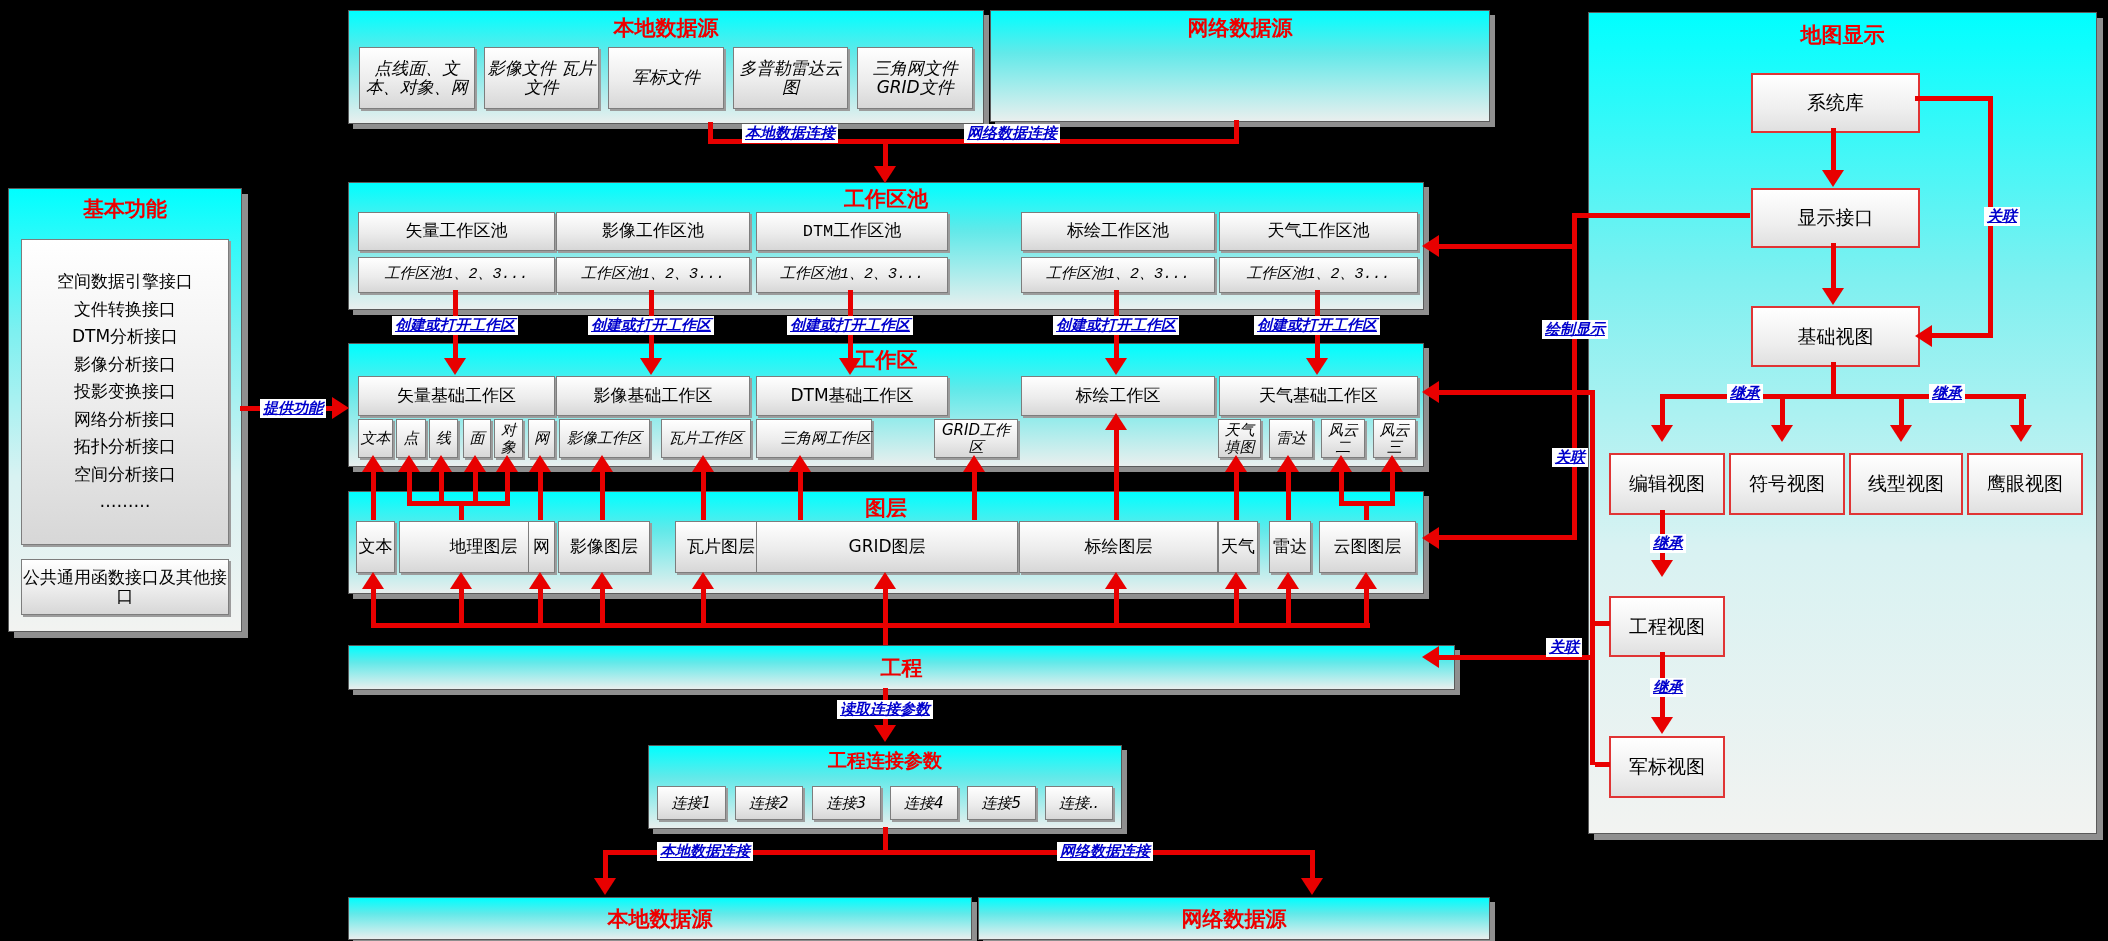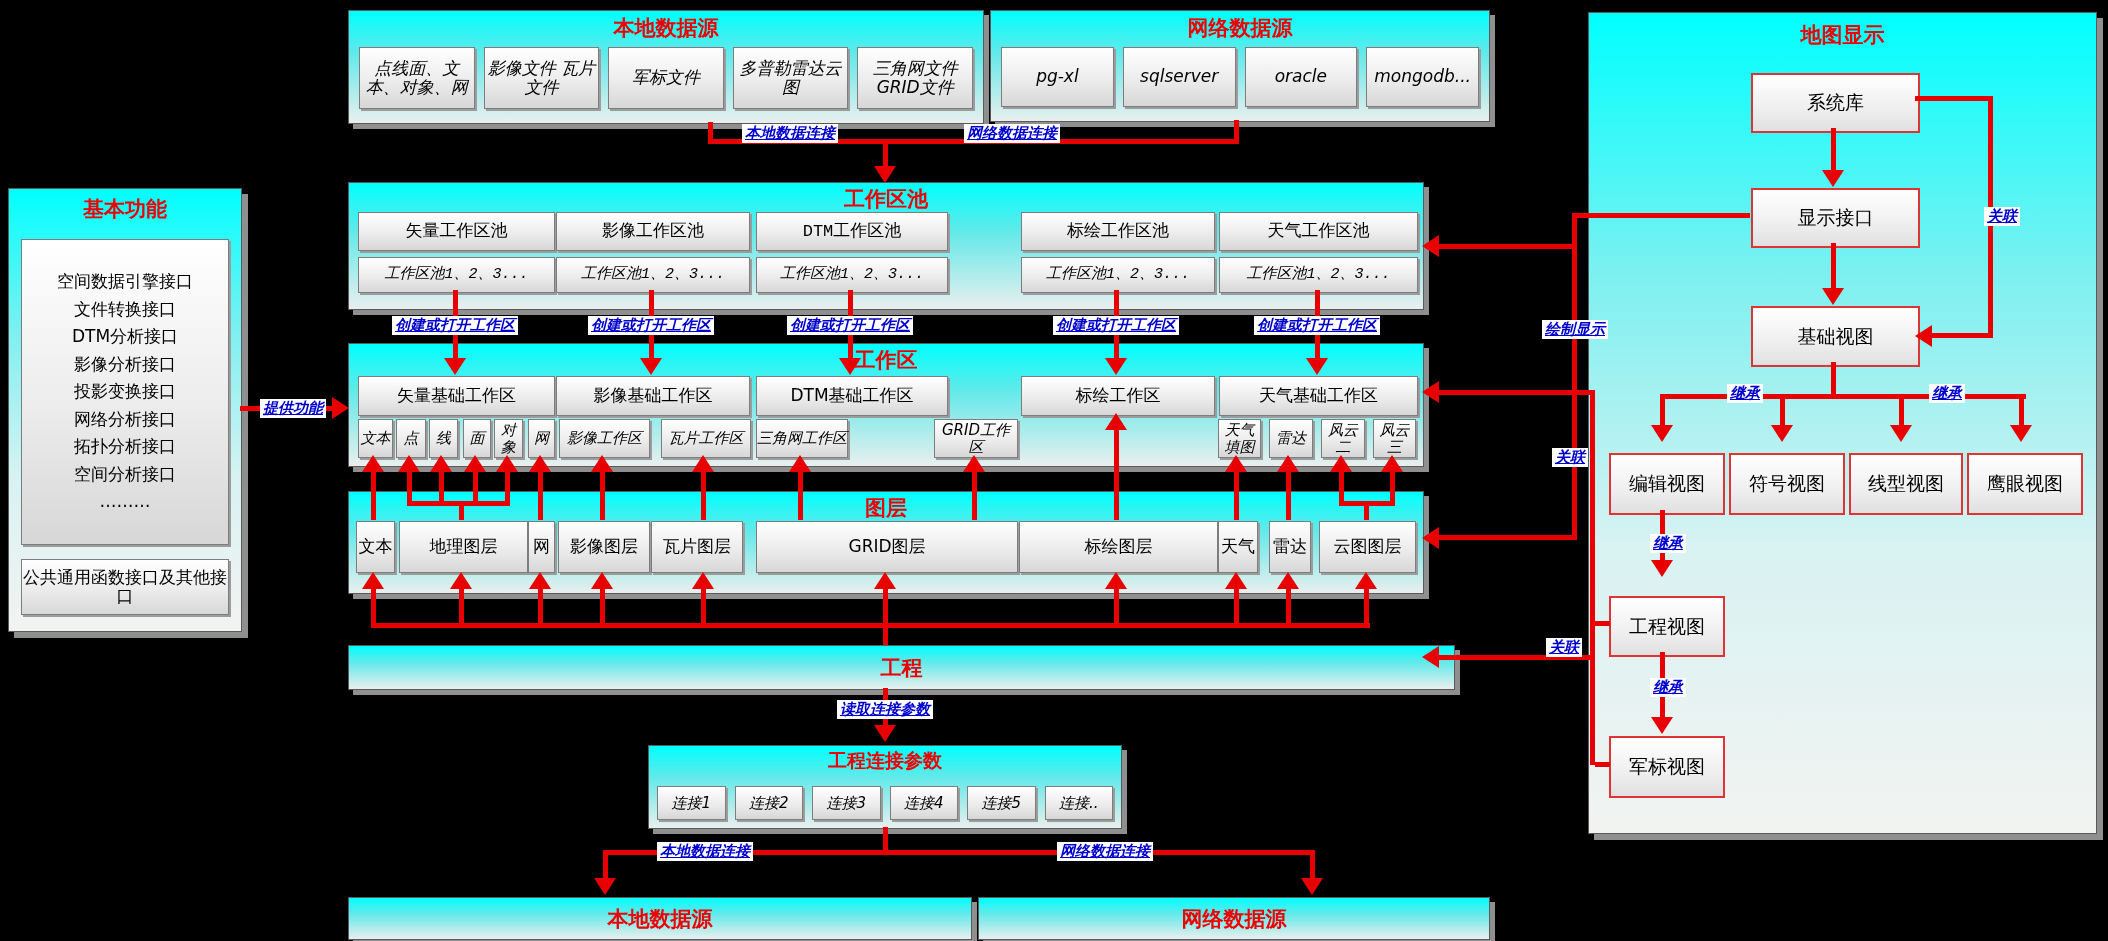--- a/index.html
+++ b/index.html
@@ -43,26 +43,20 @@
       <div class="box">点线面、文本、对象、网</div>
       <div class="box">影像文件 瓦片文件</div>
       <div class="box">军标文件</div>
       <div class="box">多普勒雷达云图</div>
       <div class="box">三角网文件 GRID文件</div>
     </div>
   </div>
 
   <div class="band" style="left:990px;top:10px;width:498px;height:110px;">
     <div class="btitle" style="top:3px;">网络数据源</div>
-    <div class="flexrow" style="left:10px;top:36px;right:10px;height:60px;">
-      <div class="box">pg-xl</div>
-      <div class="box">sqlserver</div>
-      <div class="box">oracle</div>
-      <div class="box">mongodb...</div>
-    </div>
   </div>
 
   <div class="panel" style="left:1588px;top:12px;width:507px;height:820px;">
     <div class="btitle" style="top:8px;">地图显示</div>
     <div class="rbox" style="left:162px;top:60px;width:165px;height:56px;">系统库</div>
     <div class="rbox" style="left:162px;top:175px;width:165px;height:56px;">显示接口</div>
     <div class="rbox" style="left:162px;top:293px;width:165px;height:57px;">基础视图</div>
     <div class="rbox" style="left:20px;top:440px;width:112px;height:58px;">编辑视图</div>
     <div class="rbox" style="left:140px;top:440px;width:112px;height:58px;">符号视图</div>
     <div class="rbox" style="left:260px;top:440px;width:110px;height:58px;">线型视图</div>
@@ -109,35 +103,35 @@
     <div class="box" style="left:672px;top:32px;width:192px;height:38px;">标绘工作区</div>
     <div class="box" style="left:870px;top:32px;width:197px;height:38px;">天气基础工作区</div>
     <div class="box it sm" style="left:9px;top:75px;width:33px;height:37px;">文本</div>
     <div class="box it sm" style="left:47px;top:75px;width:28px;height:37px;">点</div>
     <div class="box it sm" style="left:80px;top:75px;width:27px;height:37px;">线</div>
     <div class="box it sm" style="left:114px;top:75px;width:26px;height:37px;">面</div>
     <div class="box it sm" style="left:145px;top:75px;width:27px;height:37px;">对象</div>
     <div class="box it sm" style="left:179px;top:75px;width:25px;height:37px;">网</div>
     <div class="box it sm" style="left:210px;top:75px;width:89px;height:37px;">影像工作区</div>
     <div class="box it sm" style="left:312px;top:75px;width:88px;height:37px;">瓦片工作区</div>
-    <div class="box it sm" style="left:407px;top:75px;width:90px;height:37px;">三角网工作区</div>
+    <div class="box it sm" style="left:407px;top:75px;width:90px;height:37px;padding-left:24px;">三角网工作区</div>
     <div class="box it sm" style="left:585px;top:75px;width:82px;height:37px;">GRID工作区</div>
     <div class="box it sm" style="left:869px;top:75px;width:41px;height:37px;">天气填图</div>
     <div class="box it sm" style="left:920px;top:75px;width:42px;height:37px;">雷达</div>
     <div class="box it sm" style="left:972px;top:75px;width:42px;height:37px;">风云二</div>
     <div class="box it sm" style="left:1024px;top:75px;width:41px;height:37px;">风云三</div>
   </div>
 
   <div class="band" style="left:348px;top:491px;width:1074px;height:101px;">
     <div class="btitle" style="top:2px;">图层</div>
     <div class="box" style="left:7px;top:29px;width:37px;height:50px;">文本</div>
-    <div class="box" style="left:50px;top:29px;width:127px;height:50px;">地理图层</div>
+    <div class="box" style="left:50px;top:29px;width:127px;height:50px;padding-left:20px;">地理图层</div>
     <div class="box" style="left:179px;top:29px;width:25px;height:50px;">网</div>
     <div class="box" style="left:209px;top:29px;width:90px;height:50px;">影像图层</div>
-    <div class="box" style="left:302px;top:29px;width:90px;height:50px;">瓦片图层</div>
+    <div class="box" style="left:326px;top:29px;width:90px;height:50px;">瓦片图层</div>
     <div class="box" style="left:407px;top:29px;width:260px;height:50px;">GRID图层</div>
     <div class="box" style="left:670px;top:29px;width:197px;height:50px;">标绘图层</div>
     <div class="box" style="left:869px;top:29px;width:38px;height:50px;">天气</div>
     <div class="box" style="left:920px;top:29px;width:40px;height:50px;">雷达</div>
     <div class="box" style="left:970px;top:29px;width:95px;height:50px;">云图图层</div>
   </div>
 
   <div class="band" style="left:348px;top:645px;width:1074px;height:43px;padding-left:31px;">
     <div class="btitle" style="top:8px;">工程</div>
   </div>

